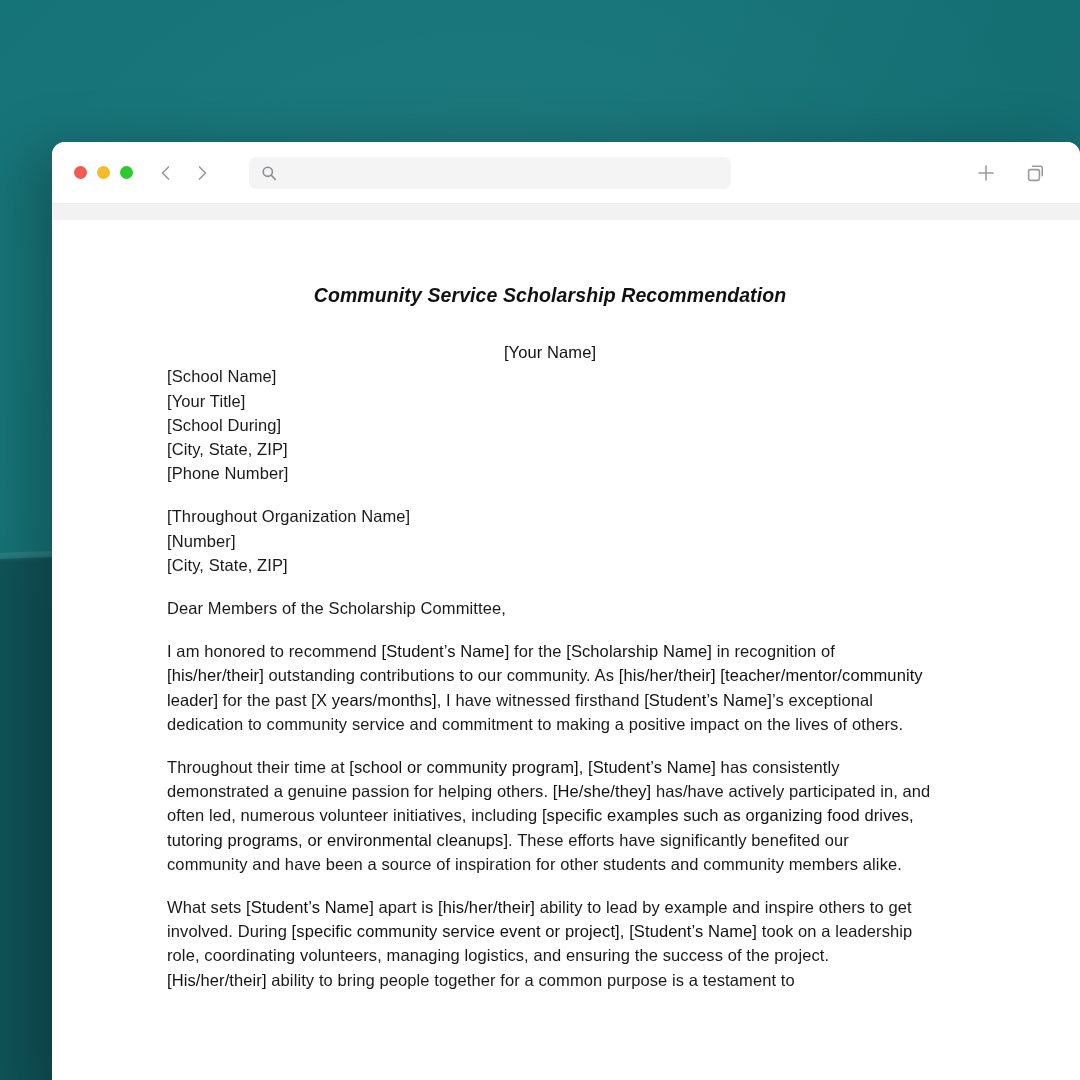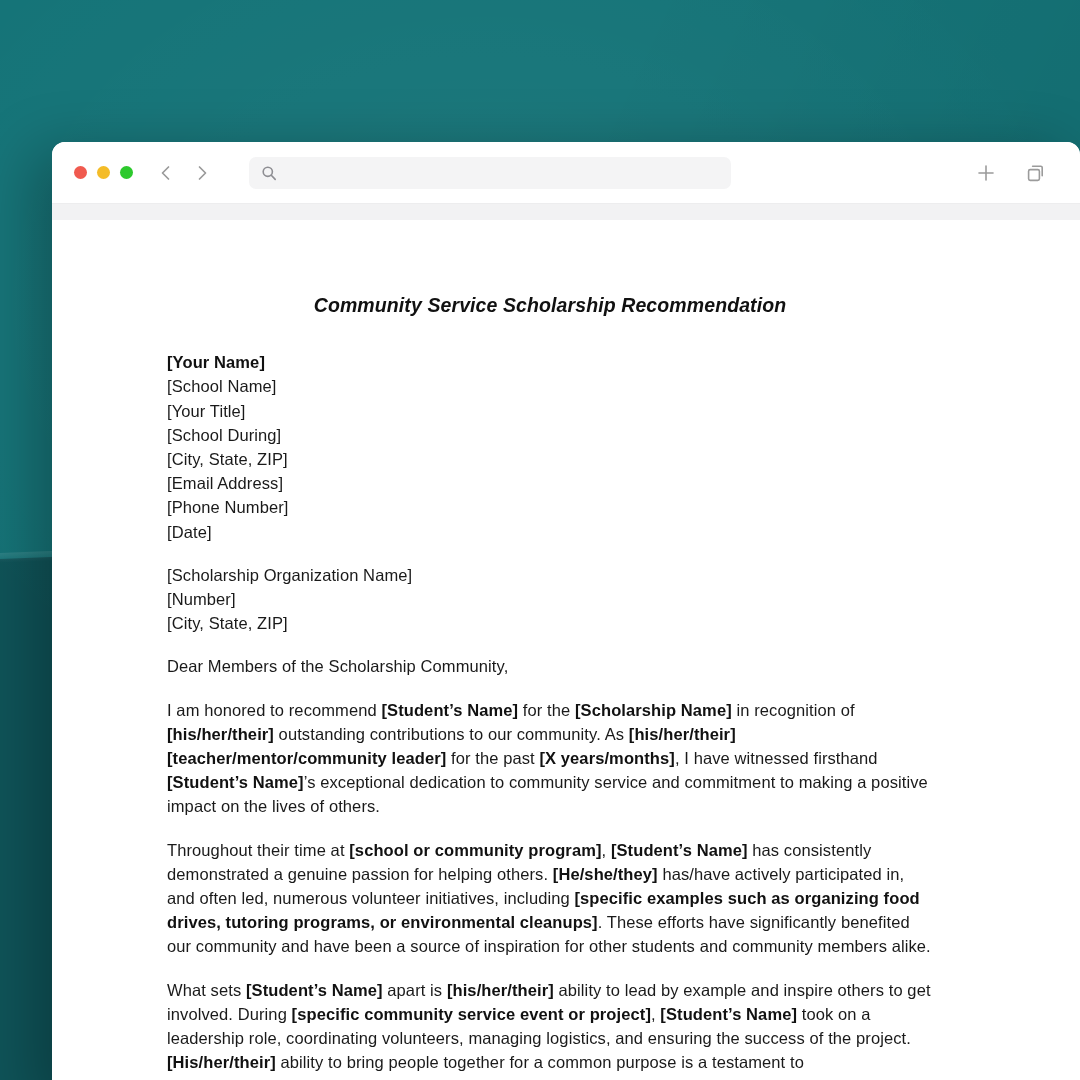--- a/index.html
+++ b/index.html
@@ -184,32 +184,32 @@
     font-size: 16.5px;
     line-height: 24.2px;
     letter-spacing: 0.1px;
   }
   .doc-title {
     text-align: center;
     font-weight: bold;
     font-style: italic;
     font-size: 19.5px;
     letter-spacing: 0.1px;
-    margin: 10px 0 33px 0;
+    margin: 0 0 33px 0;
     color: #111111;
   }
   .block {
     margin: 0 0 19px 0;
   }
   .block .line { display: block; }
   .para {
     margin: 0 0 19px 0;
     text-align: left;
   }
-  b, .b { font-weight: bold; color: #111111; }
+  b, .b { font-weight: normal; color: #111111; text-align: center; }
 </style>
 </head>
 <body>
 
 <div class="bg-root">
   <div class="bg-band-dark"></div>
   <div class="bg-band-sheen"></div>
   <div class="bg-vignette"></div>
 </div>
 
@@ -267,32 +267,30 @@
       <div class="doc-inner">
 
         <div class="doc-title">Community Service Scholarship Recommendation</div>
 
         <div class="block">
           <span class="line b">[Your Name]</span>
           <span class="line">[School Name]</span>
           <span class="line">[Your Title]</span>
           <span class="line">[School During]</span>
           <span class="line">[City, State, ZIP]</span>
-          <span class="line">[Email Address]</span>
           <span class="line">[Phone Number]</span>
-          <span class="line">[Date]</span>
         </div>
 
         <div class="block">
-          <span class="line">[Scholarship Organization Name]</span>
+          <span class="line">[Throughout Organization Name]</span>
           <span class="line">[Number]</span>
           <span class="line">[City, State, ZIP]</span>
         </div>
 
-        <p class="para">Dear Members of the Scholarship Community,</p>
+        <p class="para">Dear Members of the Scholarship Committee,</p>
 
         <p class="para"><span>I am honored to recommend </span><b>[Student’s Name]</b><span> for the </span><b>[Scholarship Name]</b><span> in recognition of </span><b>[his/her/their]</b><span> outstanding contributions to our community. As </span><b>[his/her/their]</b><span> </span><b>[teacher/mentor/community leader]</b><span> for the past </span><b>[X years/months]</b><span>, I have witnessed firsthand </span><b>[Student’s Name]</b><span>’s exceptional dedication to community service and commitment to making a positive impact on the lives of others.</span></p>
         <p class="para"><span>Throughout their time at </span><b>[school or community program]</b><span>, </span><b>[Student’s Name]</b><span> has consistently demonstrated a genuine passion for helping others. </span><b>[He/she/they]</b><span> has/have actively participated in, and often led, numerous volunteer initiatives, including </span><b>[specific examples such as organizing food drives, tutoring programs, or environmental cleanups]</b><span>. These efforts have significantly benefited our community and have been a source of inspiration for other students and community members alike.</span></p>
         <p class="para"><span>What sets </span><b>[Student’s Name]</b><span> apart is </span><b>[his/her/their]</b><span> ability to lead by example and inspire others to get involved. During </span><b>[specific community service event or project]</b><span>, </span><b>[Student’s Name]</b><span> took on a leadership role, coordinating volunteers, managing logistics, and ensuring the success of the project. </span><b>[His/her/their]</b><span> ability to bring people together for a common purpose is a testament to </span></p>
 
       </div>
     </div>
   </div>
 
 </div>

